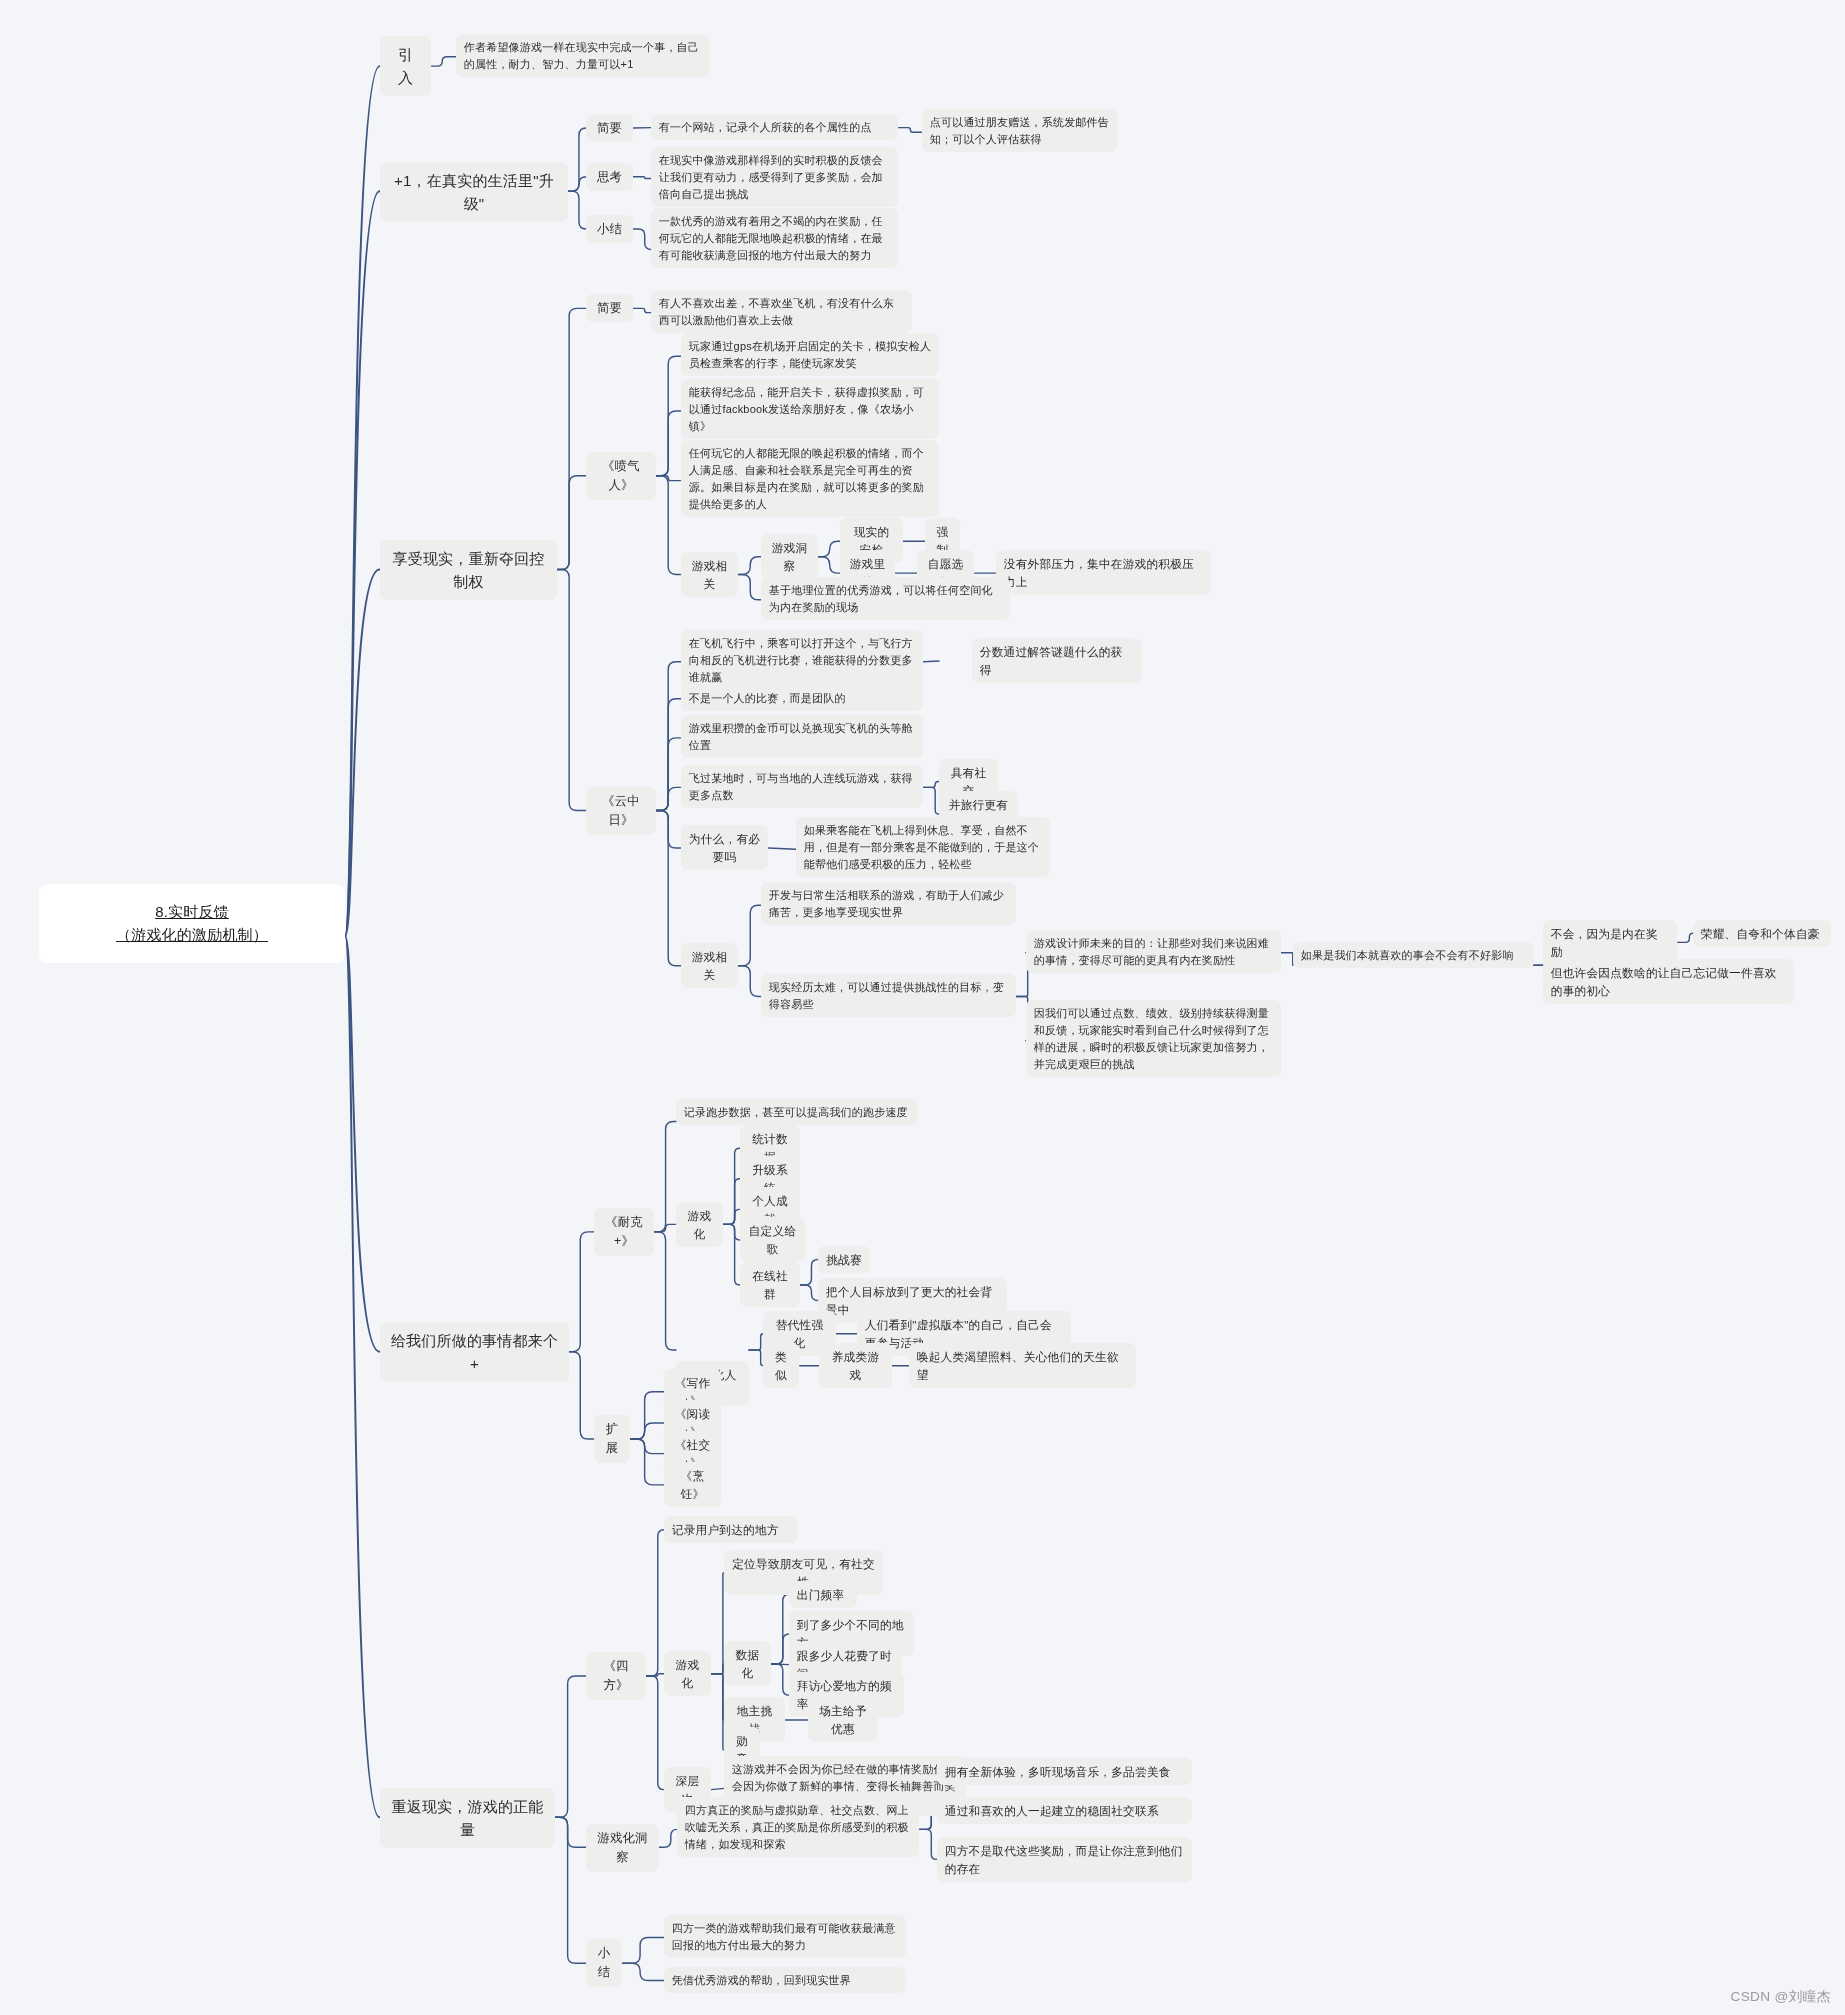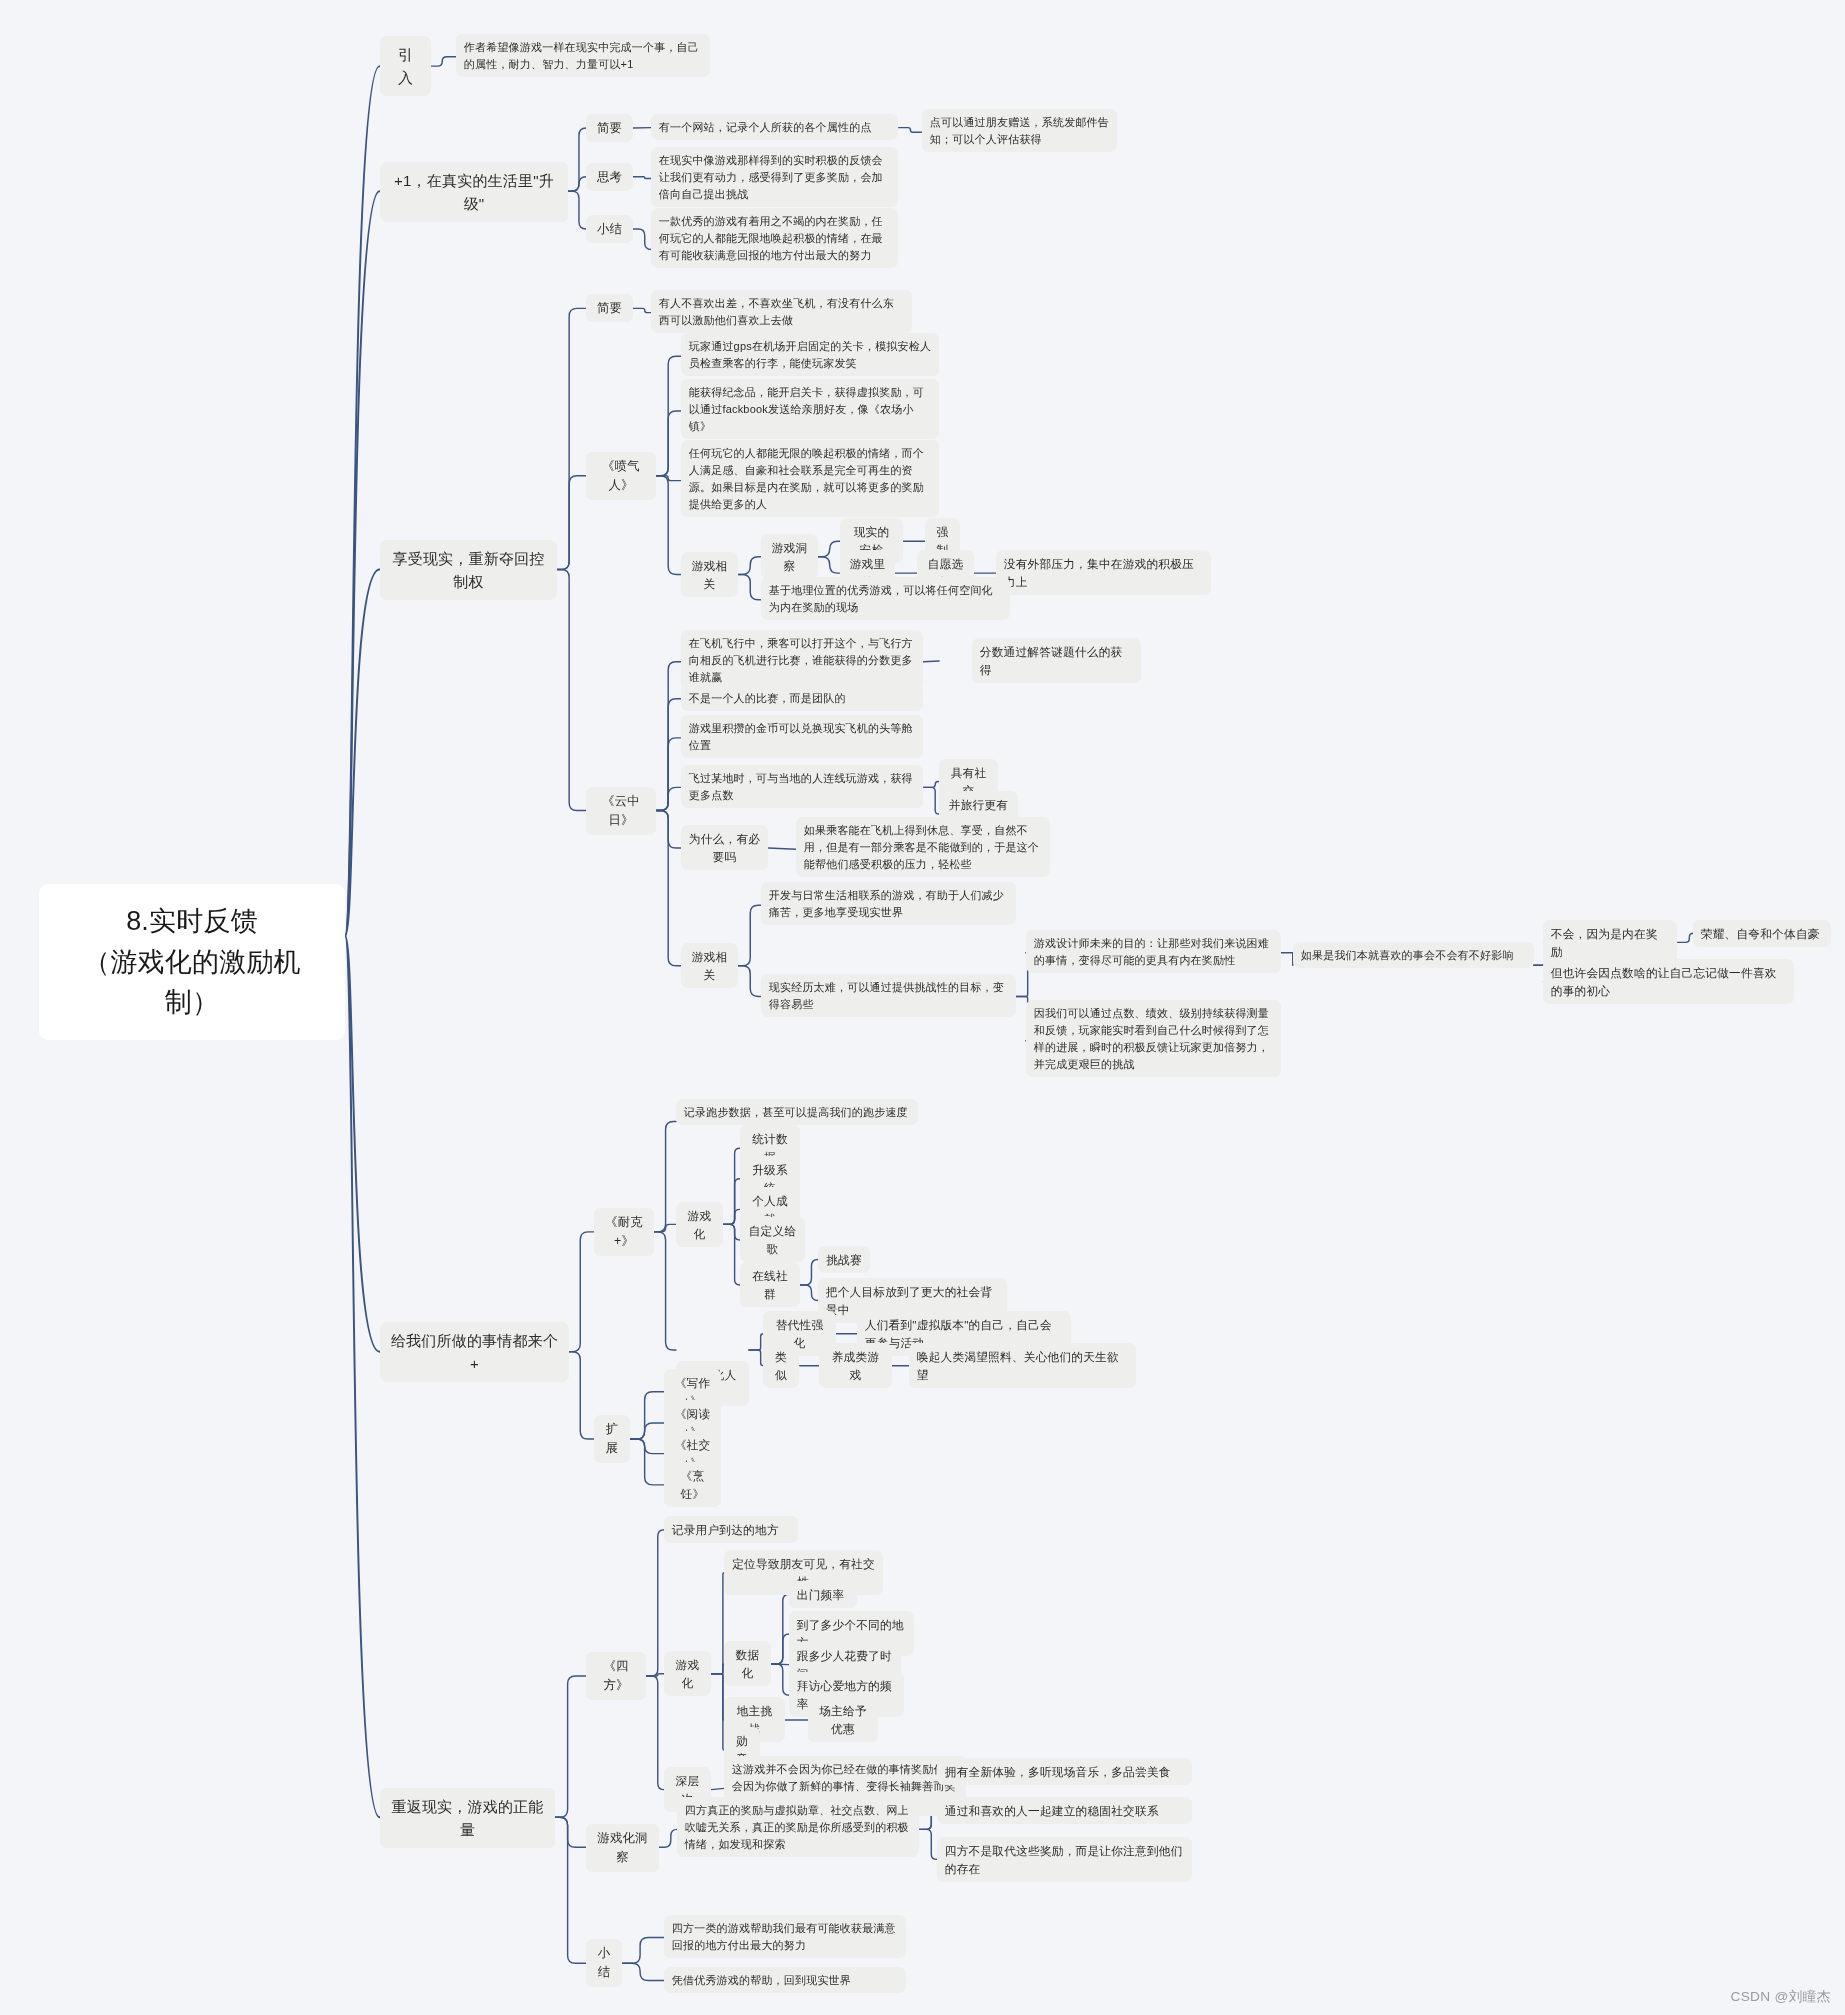--- a/index.html
+++ b/index.html
@@ -20,26 +20,27 @@
     color:#2b2b2b;
     box-sizing:border-box;
     line-height:1.55;
     padding:4.6px 7.8px;
     letter-spacing:0.2px;
     white-space:pre-wrap;
   }
   .root{
     background:#ffffff;
     border-radius:9px;
-    font-size:27px;
+    font-size:15px;
     line-height:1.5;
     text-align:center;
     padding:17px 19.5px;
     color:#1a1a1a;
     box-shadow:0 0 0 0 rgba(0,0,0,0);
+    text-decoration:underline;
   }
   .lvl1{ font-size:15px; padding:6.5px 10.4px; }
   .lvl2{ font-size:12.4px; }
   .lvl3{ font-size:11.7px; }
   .txt { font-size:11px; }
 
   .watermark{
     position:absolute;
     right:14.3px; bottom:9px;
     font-size:13.7px;

